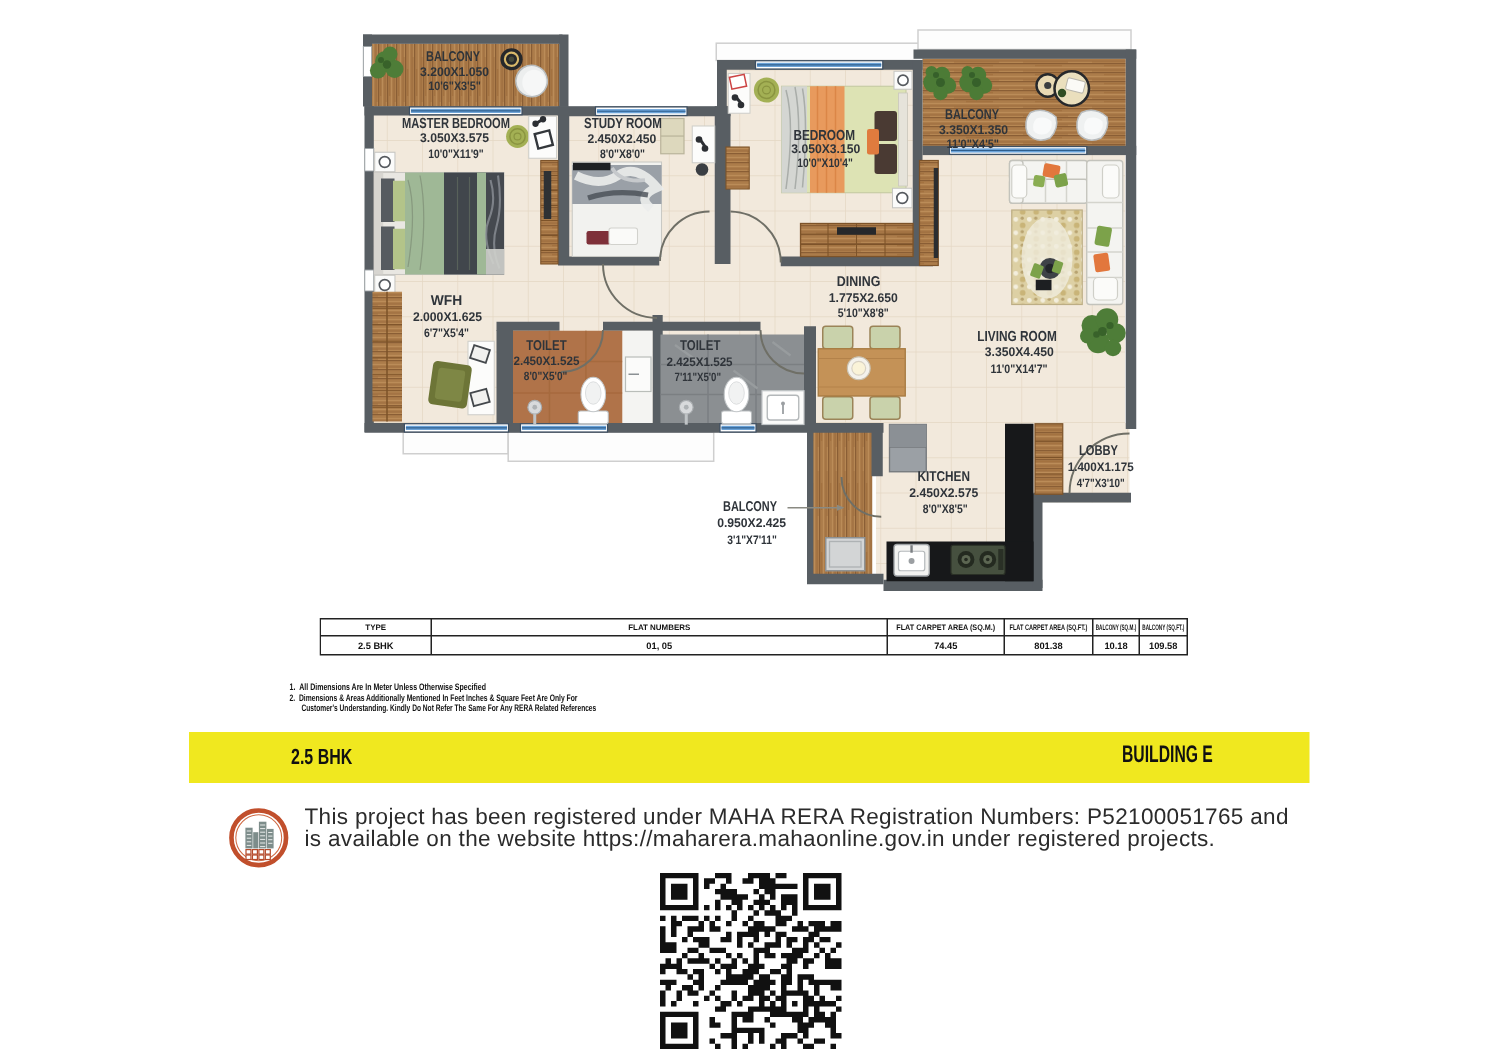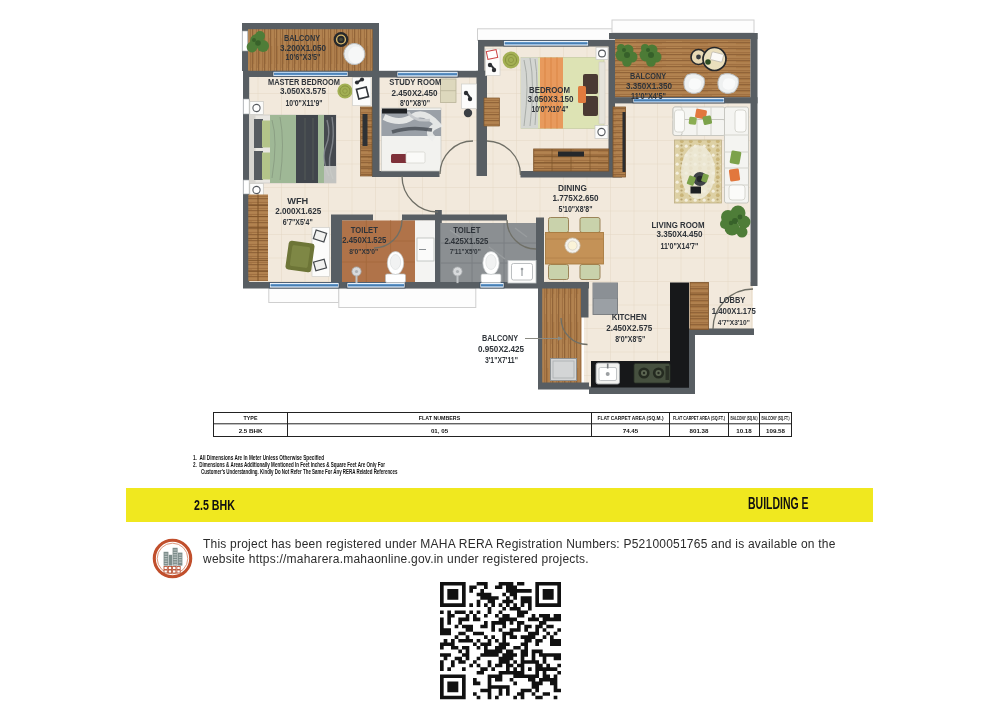--- a/index.html
+++ b/index.html
@@ -3,21 +3,21 @@
 <meta charset="utf-8">
 <style>
   html,body{margin:0;padding:0;}
   body{width:1000px;height:707px;background:#ffffff;font-family:"Liberation Sans",sans-serif;position:relative;overflow:hidden;}
   #plan{position:absolute;left:0;top:0;}
   #tablewrap{position:absolute;left:213px;top:412px;}
   
   #band{position:absolute;left:126px;top:488px;width:747px;height:34px;background:#f0e81f;}
   #b1{position:absolute;left:68px;top:8.5px;font-weight:bold;font-size:14.6px;color:#111;display:inline-block;transform:scaleX(0.73);transform-origin:left top;letter-spacing:0px;}
   #b2{position:absolute;left:622px;top:6.5px;font-weight:bold;font-size:16px;color:#111;display:inline-block;transform:scaleX(0.655);transform-origin:left top;}
-  #para{position:absolute;left:203px;top:536.5px;width:658px;font-size:12px;color:#2b2b2b;line-height:15.1px;letter-spacing:0.22px;}
+  #para{position:absolute;left:203px;top:536.5px;width:658px;font-size:15px;color:#2b2b2b;line-height:15.1px;letter-spacing:0.22px;}
   #logo{position:absolute;left:152px;top:538px;}
   #qr{position:absolute;left:440px;top:582px;}
 </style>
 </head>
 <body>
 <svg id="plan" width="1000" height="430" viewBox="0 0 1000 430" xmlns="http://www.w3.org/2000/svg">
 <defs>
 <pattern id="tile" width="23.5" height="23.5" patternUnits="userSpaceOnUse">
   <rect width="23.5" height="23.5" fill="#f2e9dc"></rect>
   <path d="M23.5 0V23.5M0 23.5H23.5" stroke="#e4d7c3" stroke-width="0.9" fill="none"></path>

